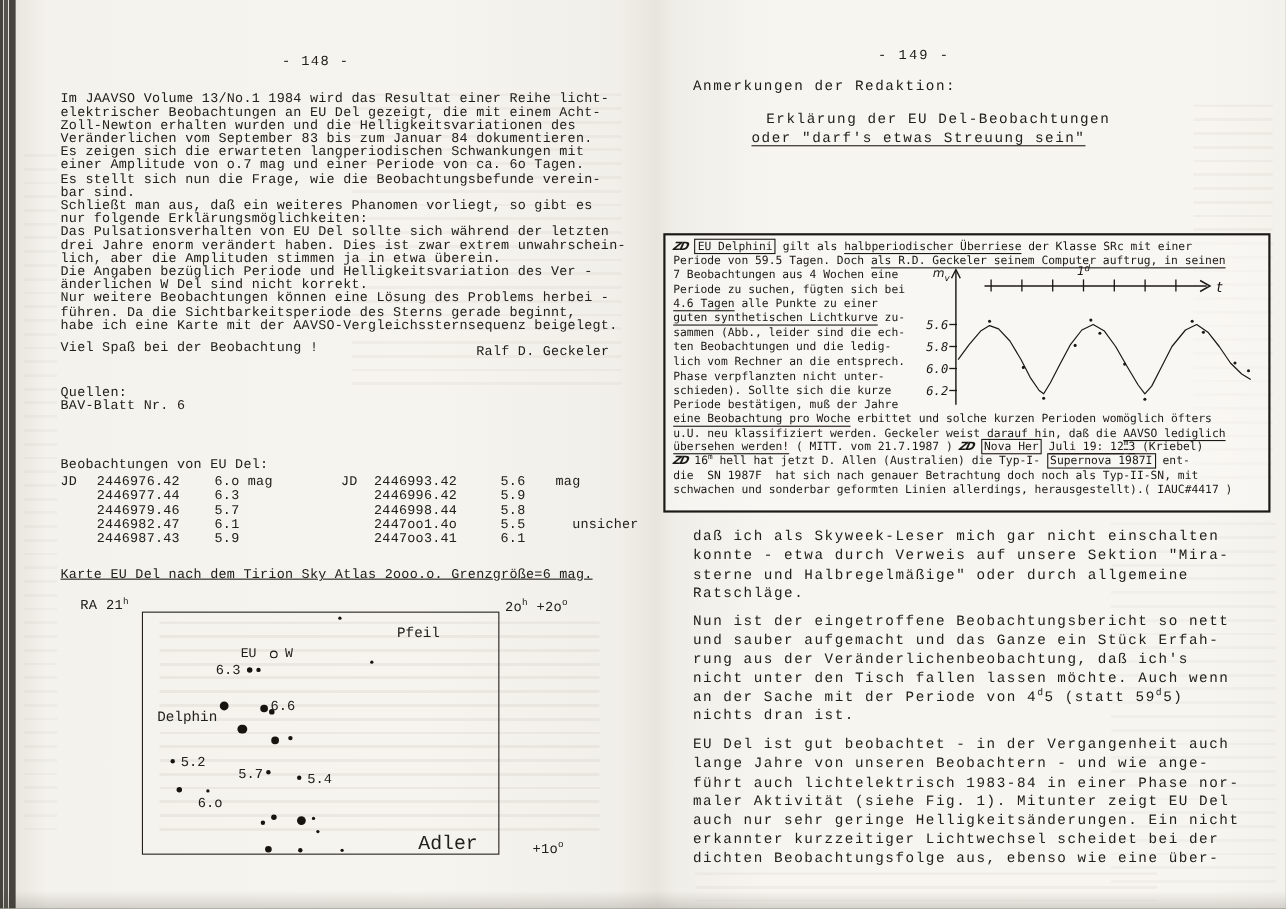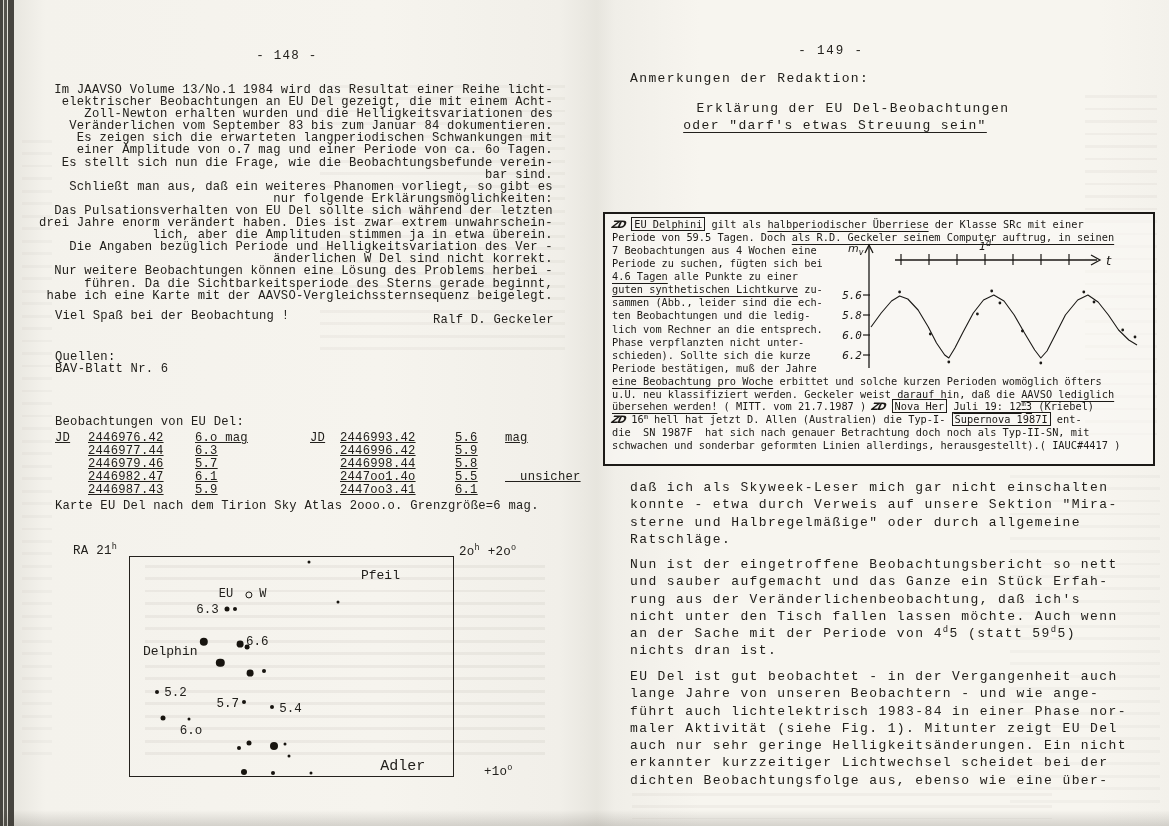--- a/index.html
+++ b/index.html
@@ -27,40 +27,40 @@
   .excerpt{border:2px solid #1c1a17;background:rgba(250,249,245,.6);
     font-family:"DejaVu Sans Mono","Liberation Mono",monospace;font-size:10.3px;line-height:13.1px;color:#1b1916;}
   .excerpt .rl{white-space:pre;}
   .rl{white-space:pre-wrap;}
   
   .star-frame{border:1.6px solid #24211d;background:transparent;}
   .star{position:absolute;border-radius:50%;background:#17140f;transform:translate(-50%,-50%);}
   .star.open{background:transparent;border:1.3px solid #17140f;}
   .star-label{position:absolute;font-family:"Liberation Mono","DejaVu Sans Mono",monospace;color:#22201c;white-space:nowrap;}
   .obs-row{display:flex;}
-  .obs-row span{display:inline-block;white-space:pre;text-decoration:underline;}
+  .obs-row span{display:inline-block;white-space:pre;}
   svg text{fill:#1b1916;}
 </style>
 </head>
 <body>
 
 <div class="scan">
 
   <div class="spine"></div>
 
   <div class="ghost" style="left:320px;top:85px;width:245px;height:270px;"></div>
   <div class="ghost" style="left:145px;top:565px;width:400px;height:200px;opacity:.1;"></div>
   <div class="ghost" style="left:22px;top:140px;width:30px;height:620px;opacity:.05;"></div>
   <div class="ghost" style="left:1085px;top:95px;width:72px;height:350px;"></div>
   <div class="ghost" style="left:1010px;top:475px;width:150px;height:330px;opacity:.05;"></div>
   <div class="ghost" style="left:632px;top:793px;width:420px;height:26px;"></div>
 
   <div class="abs pagenum" style="left:222px;top:49px;width:130px;">- 148 -</div>
 
-  <div class="abs t148 pre" style="left:39px;top:84px;text-align:right;">Im JAAVSO Volume 13/No.1 1984 wird das Resultat einer Reihe licht-
+  <div class="abs t148 pre" style="left:55px;top:84px;">Im JAAVSO Volume 13/No.1 1984 wird das Resultat einer Reihe licht-
 elektrischer Beobachtungen an EU Del gezeigt, die mit einem Acht-
 Zoll-Newton erhalten wurden und die Helligkeitsvariationen des
 Veränderlichen vom September 83 bis zum Januar 84 dokumentieren.
 Es zeigen sich die erwarteten langperiodischen Schwankungen mit
 einer Amplitude von o.7 mag und einer Periode von ca. 6o Tagen.
 Es stellt sich nun die Frage, wie die Beobachtungsbefunde verein-
 bar sind.
 Schließt man aus, daß ein weiteres Phanomen vorliegt, so gibt es
 nur folgende Erklärungsmöglichkeiten:
 Das Pulsationsverhalten von EU Del sollte sich während der letzten
@@ -133,21 +133,21 @@
         <span style="width: 90px;">  unsicher</span>
       </div>
       <div class="obs-row">
         <span style="width: 30px;"></span>
         <span style="width: 115px;">2447oo3.41</span>
         <span style="width: 50px;">6.1</span>
         <span style="width: 90px;"></span>
       </div>
     </div>
 
-  <div class="abs t148" style="left:55px;top:500px;">Karte EU Del nach dem Tirion Sky Atlas 2ooo.o. Grenzgröße=6 mag.</div>
+  <div class="abs t148" style="left:55px;top:516px;text-decoration:underline;">Karte EU Del nach dem Tirion Sky Atlas 2ooo.o. Grenzgröße=6 mag.</div>
 
   <div class="abs t148" style="left:73px;top:545px;font-size:12.5px;"><span>RA 21</span><span class="sup">h</span></div>
   <div class="abs t148" style="left:459px;top:546px;font-size:12.5px;"><span>2o</span><span class="sup">h</span><span>  +2o</span><span class="sup">o</span></div>
   <div class="abs t148" style="left:484px;top:766px;font-size:12.5px;"><span>+1o</span><span class="sup">o</span></div>
 
   <div class="abs star-frame" style="left:129px;top:556px;width:323px;height:219px;">
       <div class="star" style="left: 55.4%; top: 2.2%; width: 3px; height: 3px;"></div>
       <div class="star open" style="left: 36.8%; top: 17.4%; width: 5.2px; height: 5.2px;"></div>
       <div class="star" style="left: 30%; top: 23.7%; width: 5px; height: 5px;"></div>
       <div class="star" style="left: 32.6%; top: 23.7%; width: 4px; height: 4px;"></div>
@@ -174,21 +174,21 @@
       <div class="star-label" style="left: 71.5%; top: 5%; font-size: 13px;">Pfeil</div>
       <div class="star-label" style="left: 27.5%; top: 13.8%; font-size: 12px;">EU</div>
       <div class="star-label" style="left: 40%; top: 13.8%; font-size: 12px;">W</div>
       <div class="star-label" style="left: 20.5%; top: 21%; font-size: 12.5px;">6.3</div>
       <div class="star-label" style="left: 35.9%; top: 21%; font-size: 12.5px; margin-top: 32px;">6.6</div>
       <div class="star-label" style="left: 4%; top: 39.8%; font-size: 13px;">Delphin</div>
       <div class="star-label" style="left: 10.6%; top: 58.9%; font-size: 12.5px;">5.2</div>
       <div class="star-label" style="left: 26.8%; top: 63.9%; font-size: 12.5px;">5.7</div>
       <div class="star-label" style="left: 46.2%; top: 66.4%; font-size: 12.5px;">5.4</div>
       <div class="star-label" style="left: 15.4%; top: 76.3%; font-size: 12.5px;">6.o</div>
-      <div class="star-label" style="left: 77.5%; top: 92%; font-size: 15px;">Adler</div>
+      <div class="star-label" style="left: 77.5%; top: 92%; font-size: 18px;">Adler</div>
     </div>
 
   <div class="abs pagenum" style="left:766px;top:44px;width:130px;letter-spacing:.15em;">- 149 -</div>
 
   <div class="abs t149" style="left:630px;top:70px;">Anmerkungen der Redaktion:</div>
 
   <div class="abs t149" style="left:673px;top:100px;width:360px;text-align:center;">Erklärung der EU Del-Beobachtungen</div>
   <div class="abs t149 u" style="left:655px;top:117px;width:360px;text-align:center;">oder "darf's etwas Streuung sein"</div>
 
 

